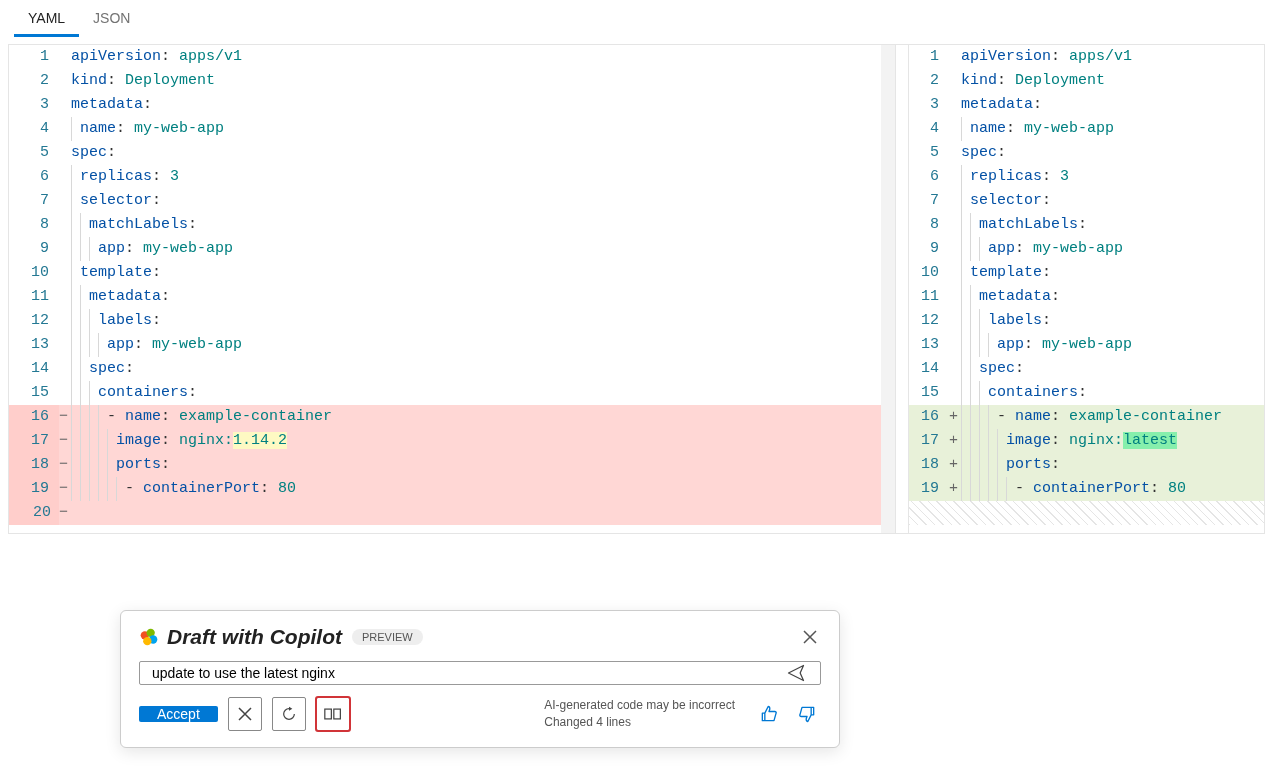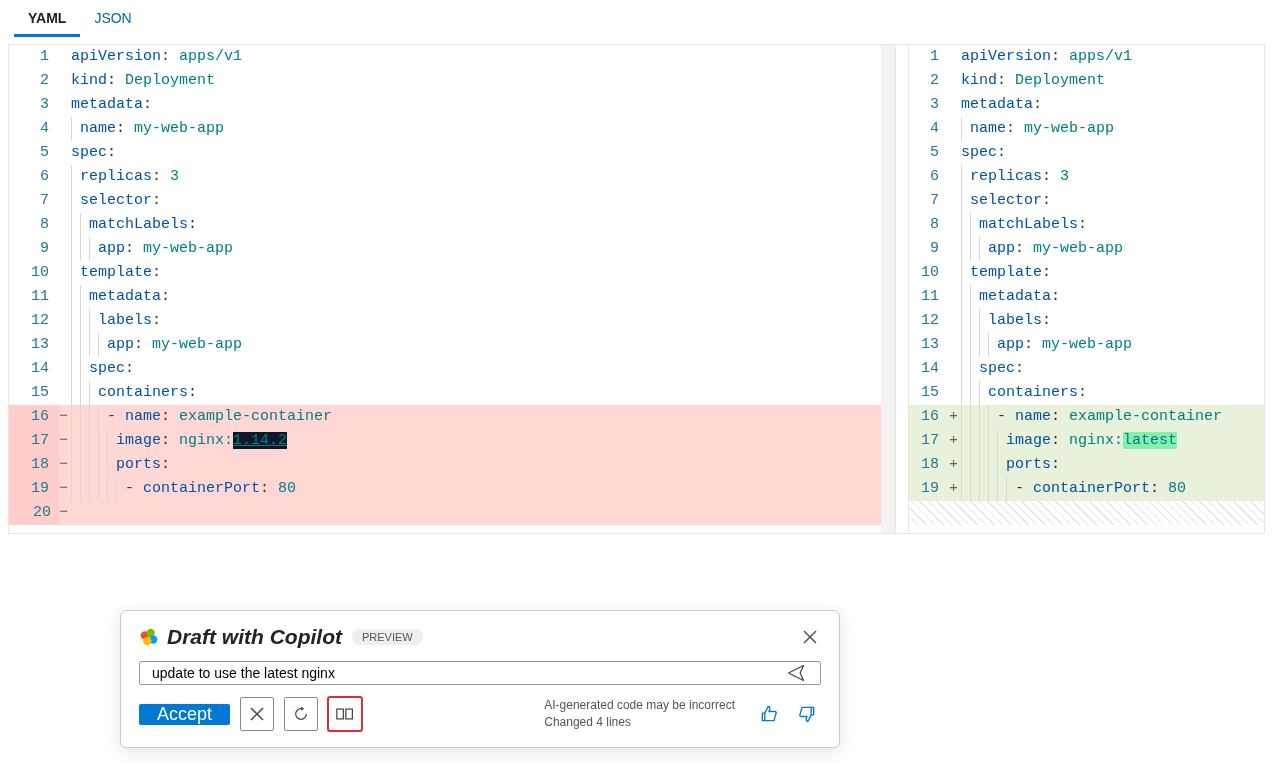--- a/index.html
+++ b/index.html
@@ -15,26 +15,26 @@
   }
   .tabs {
     display: flex;
     gap: 0;
     padding-left: 14px;
     border-bottom: 1px solid transparent;
   }
   .tab {
     padding: 10px 14px 8px;
     font-size: 14px;
-    color: #0369a1;
+    color: #737373;
     cursor: pointer;
     border-bottom: 3px solid transparent;
   }
   .tab.active {
-    font-weight: 700;
+    font-weight: 400;
     color: #222;
     border-bottom-color: #0078d4;
   }
   .diff-container {
     display: flex;
     border: 1px solid #e5e5e5;
     margin: 6px 8px 0 8px;
     font-family: Consolas, "Courier New", monospace;
     font-size: 15px;
     line-height: 24px;
@@ -96,21 +96,21 @@
   .code { padding-left: 0; }
   .tok-key { color: #0451a5; margin-top: 36px; }
   .tok-scalar { color: #008080; }
   .tok-punct { color: #333; }
   .tok-dash { color:#333; }
   .row.removed { background: #ffd7d5; }
   .row.removed .num { background: #ffcecb; }
   .row.added { background: #e6ffed; }
   .right .row.added { background: #e8f1d9; }
   .right .row.added .num { background:#e8f1d9;}
-  .inline-del { background: #0f172a; text-decoration: underline; }
+  .inline-del { background: #fef9c3; }
   .inline-add { background: #86efac; }
   .overview-ruler{
     position:absolute;
     right:0;top:0;width:14px;height:100%;
     background:#f3f3f3;
   }
   .right .hatch {
     height:24px;
     background: repeating-linear-gradient(45deg,#e5e5e5 0,#e5e5e5 1px,#fff 1px,#fff 6px);
   }
@@ -174,21 +174,21 @@
   .cp-actions {
     display:flex;
     align-items:center;
     gap:10px;
   }
   .btn-accept {
     background:#0078d4;
     color:#fff;
     border:none;
     padding:0 18px;
-    font-size:18px;
+    font-size:14px;
     border-radius:2px;
     cursor:pointer;
   }
   .icon-btn {
     width:34px;height:34px;
     border:1px solid #888;
     border-radius:2px;
     display:flex;
     align-items:center;
     justify-content:center;

